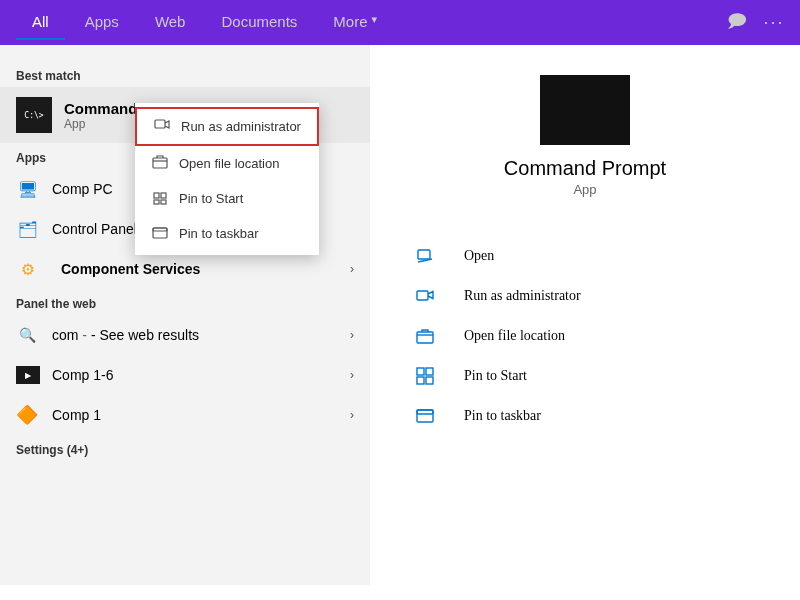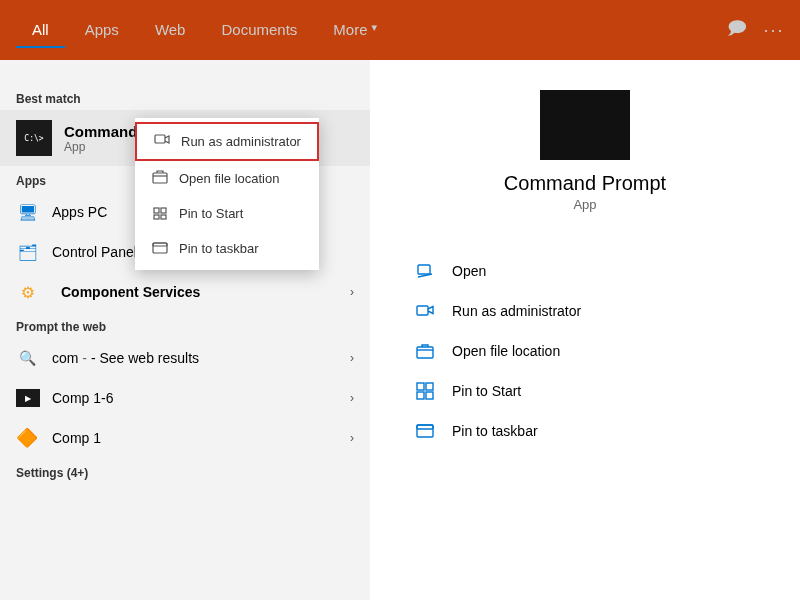--- a/index.html
+++ b/index.html
@@ -6,22 +6,22 @@
     body {
       width: 800px;
       height: 600px;
       font-family: 'Segoe UI', Arial, sans-serif;
       background: #fff;
       overflow: hidden;
     }
 
     
     .header {
-      background: #c2410c;
-      height: 60px;
+      background: #6d28d9;
+      height: 45px;
       display: flex;
       align-items: center;
       padding: 0 16px;
       justify-content: space-between;
     }
     .header-left {
       display: flex;
       align-items: center;
       gap: 4px;
     }
@@ -55,21 +55,21 @@
     
     .main {
       display: flex;
       height: 540px;
     }
 
     
     .left-panel {
       width: 370px;
       background: #f3f3f3;
-      padding: 24px 0;
+      padding: 16px 0;
       position: relative;
     }
 
     .section-label {
       font-size: 12px;
       font-weight: 600;
       color: #333;
       padding: 8px 16px 4px 16px;
       text-transform: none;
     }
@@ -232,24 +232,25 @@
     }
     .right-actions {
       display: flex;
       flex-direction: column;
       gap: 2px;
       margin-top: 10px;
     }
     .right-action-item {
       display: flex;
       align-items: center;
-      gap: 16px;
+      gap: 28px;
       padding: 8px 4px;
       cursor: pointer;
       border-radius: 2px;
+      font-family: Liberation Serif, serif;
     }
     .right-action-icon {
       width: 22px;
       height: 22px;
       display: flex;
       align-items: center;
       justify-content: center;
       color: #0078d4;
       font-size: 14px;
     }
@@ -347,40 +348,40 @@
         </span>
         <span>Pin to taskbar</span>
       </div>
     </div>
 
     <div class="section-label">Apps</div>
 
     <div class="list-item">
       <div class="list-item-left">
         <div class="list-item-icon" style="color:#0078d4;">🖥</div>
-        <span class="list-item-label">Apps PC</span>
+        <span class="list-item-label">Comp PC</span>
       </div>
     </div>
 
     <div class="list-item">
       <div class="list-item-left">
         <div class="list-item-icon" style="color:#0078d4;">🗂</div>
         <span class="list-item-label">Control Panel</span>
       </div>
     </div>
 
     <div class="list-item">
       <div class="list-item-left">
         <div class="list-item-icon" style="color:#f5a623;">⚙</div>
         <span class="list-item-label bold">Component Services</span>
       </div>
       <span class="chevron">›</span>
     </div>
 
-    <div class="section-label">Prompt the web</div>
+    <div class="section-label">Panel the web</div>
 
     <div class="web-item">
       <div class="web-item-left">
         <div class="search-icon-circle">🔍</div>
         <span style="font-size:14px;">
           <span>com</span>
           <span style="color:#666;"> - </span>
           <span>- See web results</span>
         </span>
       </div>

